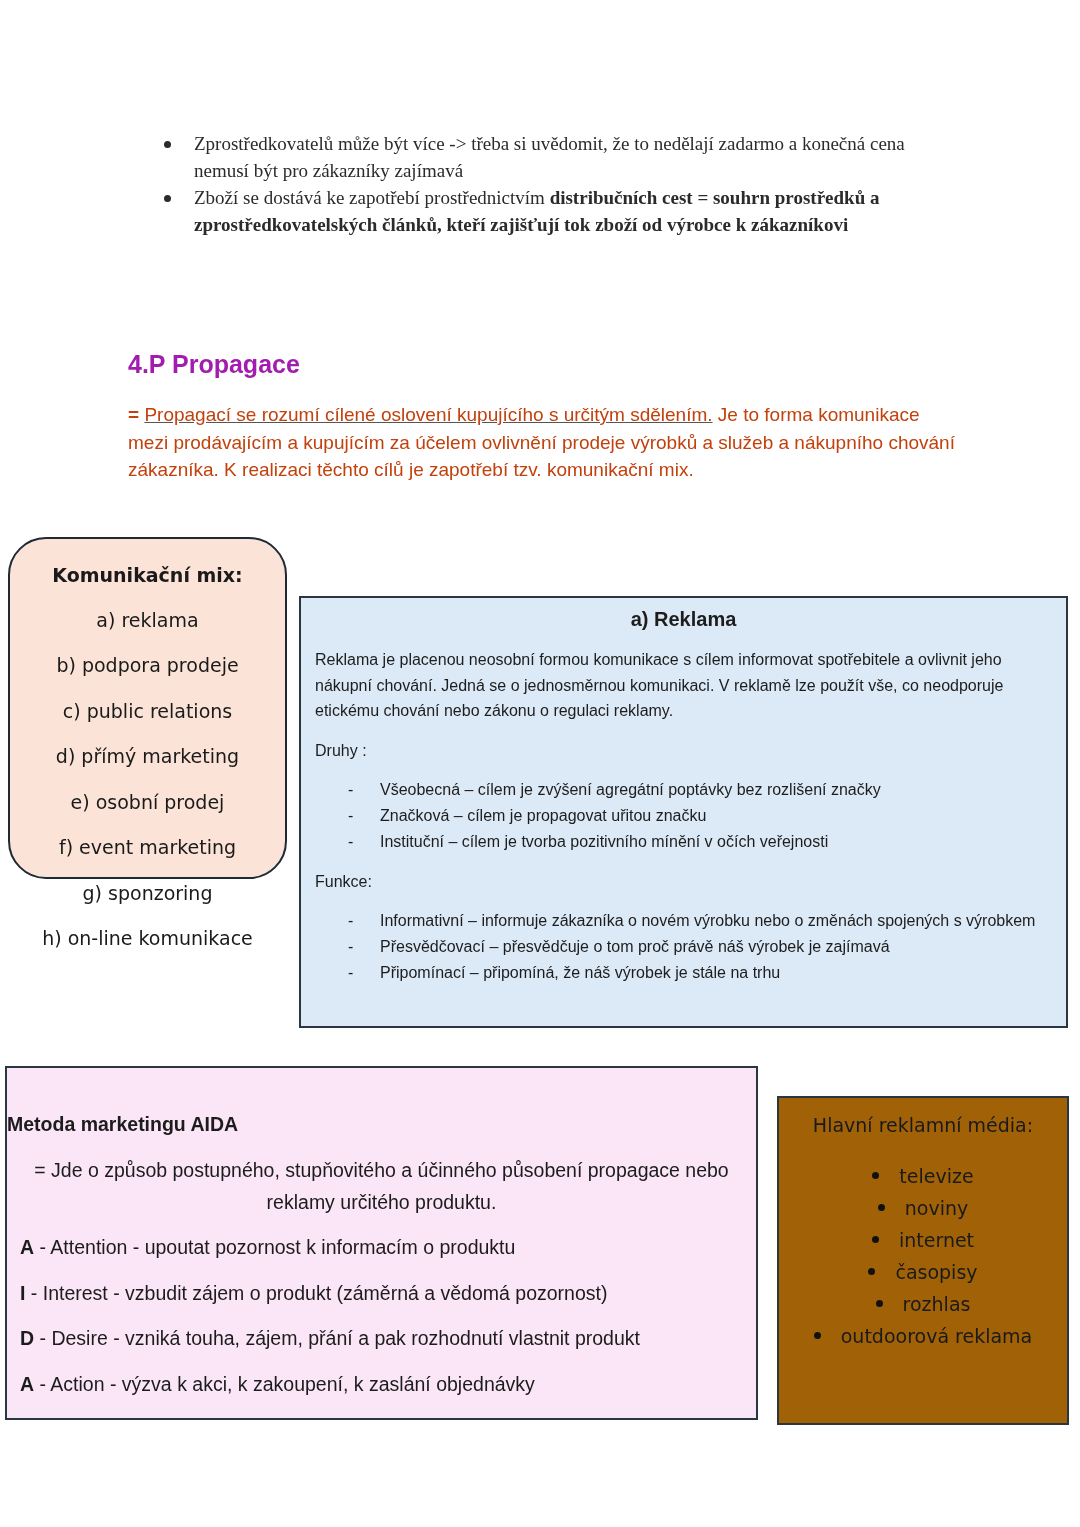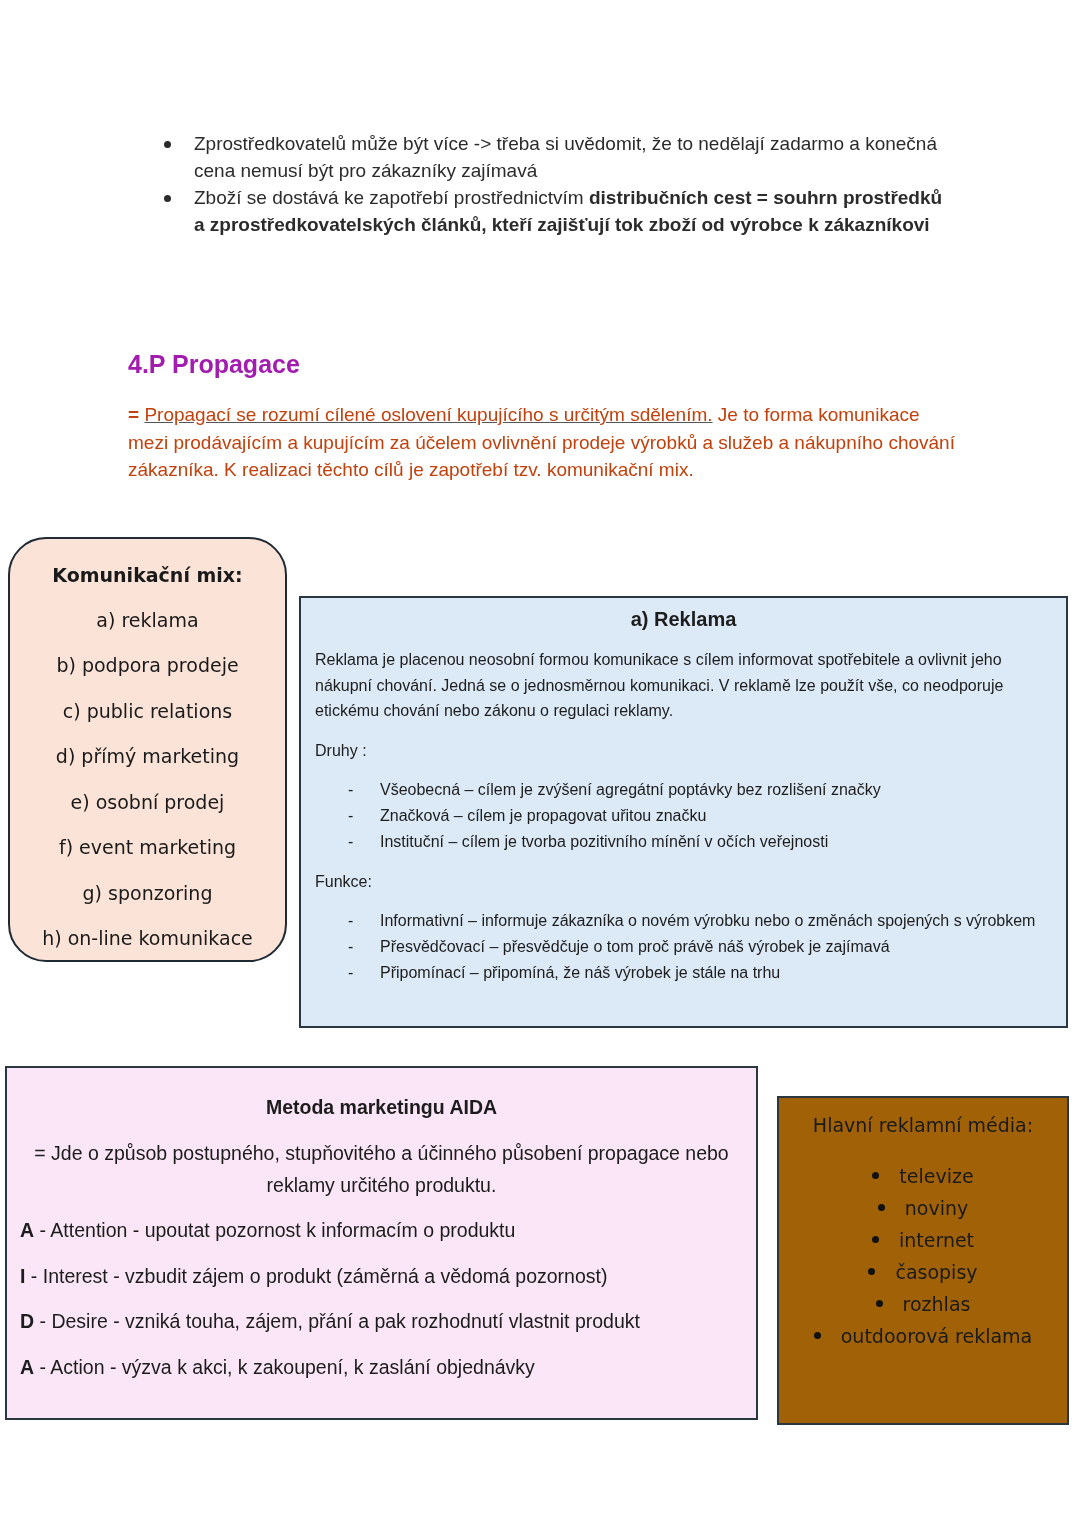--- a/index.html
+++ b/index.html
@@ -1,44 +1,44 @@
 <!DOCTYPE html>
 <html><head>
   <meta charset="utf-8">
   <style>
     * { box-sizing: border-box; margin: 0; padding: 0; }
     html, body { width: 1080px; height: 1527px; background: #ffffff; }
     body { position: relative; font-family: "Liberation Sans", sans-serif; color: #262626; overflow: hidden; }
 
     .bullets { position: absolute; left: 160px; top: 130px; width: 790px; list-style: none; font-size: 19px; line-height: 27px; color: #2b2b2b; }
-    .bullets li { position: relative; padding-left: 34px; }
+    .bullets li { position: relative; padding-left: 34px; font-family: Liberation Serif, serif; }
     .bullets li .dot { position: absolute; left: 4px; top: 11px; width: 7px; height: 7px; border-radius: 50%; background: #2b2b2b; }
     .bullets b { font-weight: bold; }
 
     .h-prop { position: absolute; left: 128px; top: 350px; font-size: 25px; font-weight: bold; color: #a21caf; }
 
     .def { position: absolute; left: 128px; top: 401px; width: 830px; font-size: 19px; line-height: 27.5px; color: #c2410c; }
     .def .eq { font-weight: bold; }
     .def .ul { text-decoration: underline; text-decoration-color: #555; }
 
-    .mix { position: absolute; left: 8px; top: 537px; width: 279px; height: 425px; background: #fbe3d8; border: 2px solid #1f2a35; border-radius: 38px; text-align: center; font-family: "DejaVu Sans", sans-serif; font-size: 19px; color: #1a1a1a; }
+    .mix { position: absolute; left: 8px; top: 537px; width: 279px; height: 342px; background: #fbe3d8; border: 2px solid #1f2a35; border-radius: 38px; text-align: center; font-family: "DejaVu Sans", sans-serif; font-size: 19px; color: #1a1a1a; }
     .mix .title { margin-top: 25px; font-weight: bold; font-size: 19px; }
     .mix .item { margin-top: 22.5px; line-height: 23px; }
     .mix .item:first-of-type { }
 
     .reklama { position: absolute; left: 299px; top: 596px; width: 769px; height: 432px; background: #dce9f6; border: 2px solid #2a3640; padding: 0 14px; font-size: 16px; color: #1d1d1d; }
     .reklama .title { text-align: center; font-weight: bold; font-size: 20px; margin-top: 10px; }
     .reklama .para { margin-top: 16px; line-height: 25.5px; }
     .reklama .label { margin-top: 14px; line-height: 25px; }
     .reklama ul { list-style: none; margin-top: 14px; }
     .reklama ul li { position: relative; padding-left: 65px; line-height: 26px; }
     .reklama ul li .dash { position: absolute; left: 33px; top: 0; }
 
     .aida { position: absolute; left: 5px; top: 1066px; width: 753px; height: 354px; background: #fae6f7; border: 2px solid #2a3640; font-size: 19.5px; color: #1c1c1c; }
-    .aida .title { text-align: center; font-weight: bold; margin-top: 28px; font-size: 19.5px; }
+    .aida .title { font-weight: bold; margin-top: 45px; font-size: 19.5px; }
     .aida .intro { text-align: center; margin-top: 19px; line-height: 31.5px; padding: 0 20px; }
     .aida .row { margin-left: 13px; margin-top: 14px; line-height: 31.5px; }
     .aida .row b { font-weight: bold; }
 
     .media { position: absolute; left: 777px; top: 1096px; width: 292px; height: 329px; background: #a16207; border: 2px solid #2a3640; font-family: "DejaVu Sans", sans-serif; font-size: 19px; color: #1a1a1a; }
     .media .title { text-align: center; margin-top: 16px; font-size: 19px; }
     .media ul { list-style: none; margin-top: 24px; }
     .media li { text-align: center; line-height: 32px; position: relative; }
     .media li .dot { display: inline-block; width: 7px; height: 7px; border-radius: 50%; background: #111; vertical-align: middle; margin-right: 20px; position: relative; top: -2px; }
   </style>

